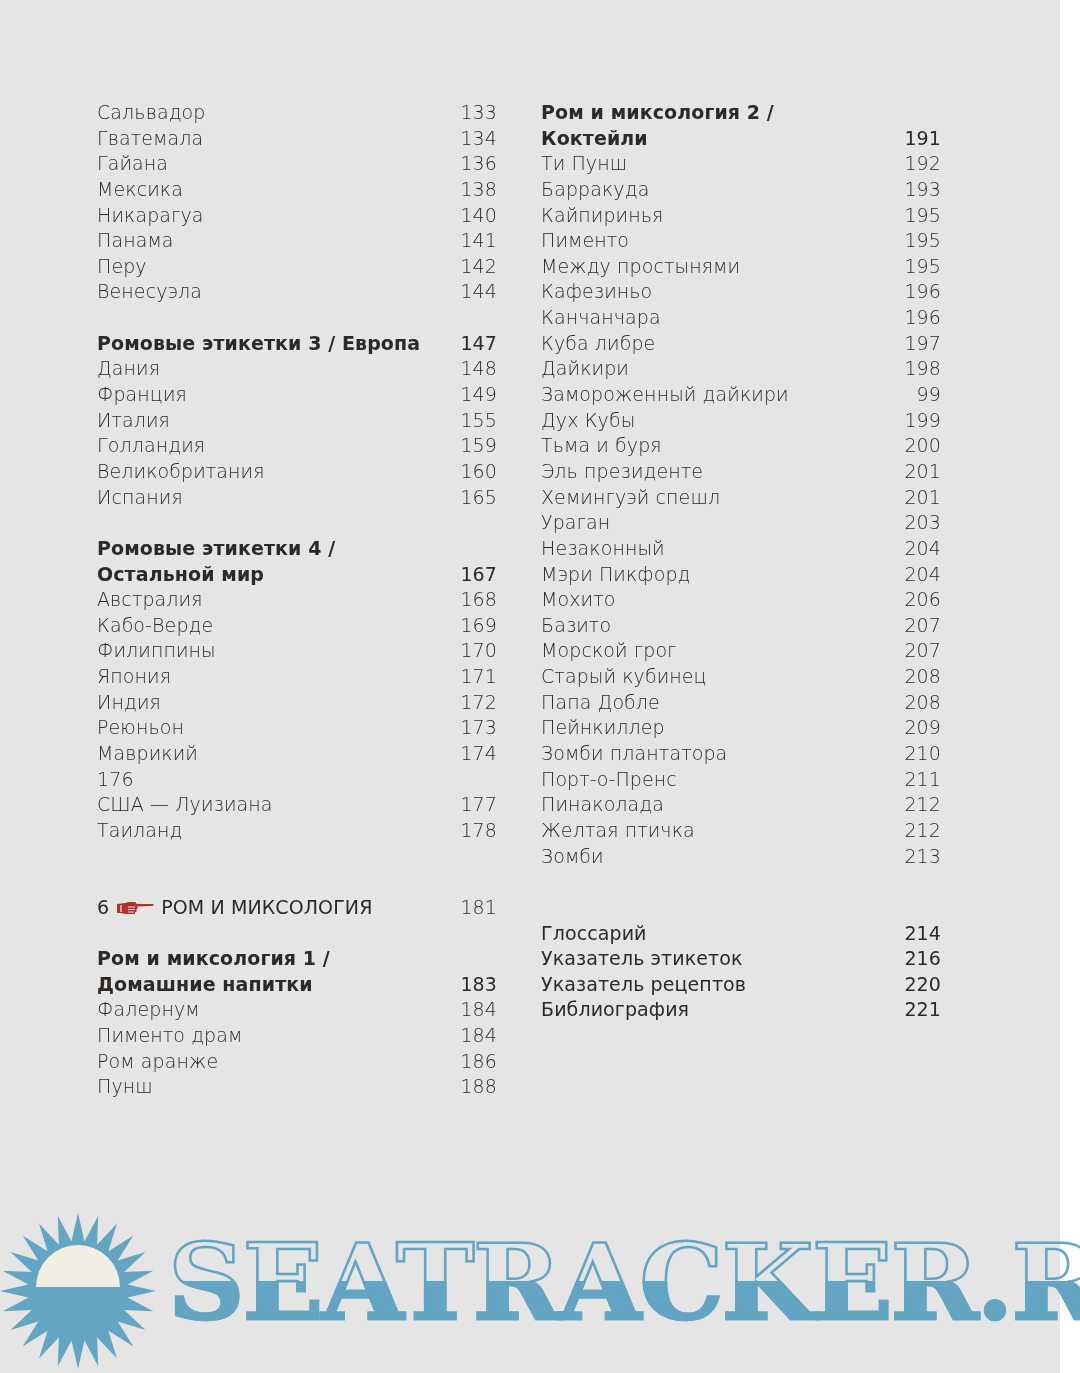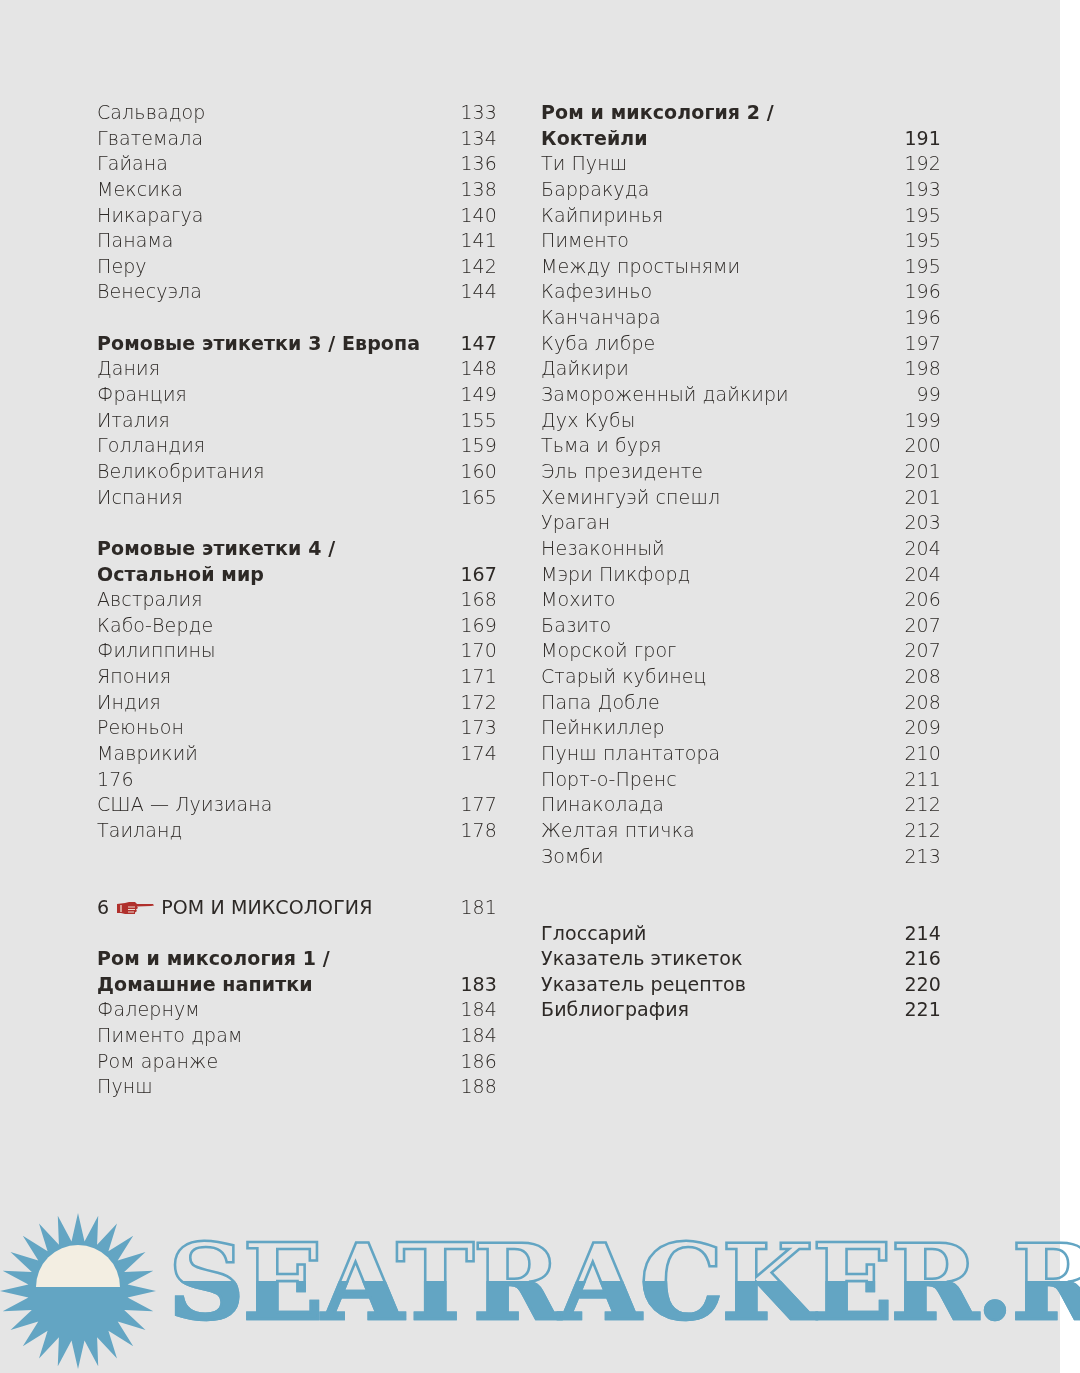--- a/index.html
+++ b/index.html
@@ -305,21 +305,21 @@
   </div>
       <div class="row item">
     <span class="lbl">Папа Добле</span>
     <span class="num">208</span>
   </div>
       <div class="row item">
     <span class="lbl">Пейнкиллер</span>
     <span class="num">209</span>
   </div>
       <div class="row item">
-    <span class="lbl">Пунш плантатора</span>
+    <span class="lbl">Зомби плантатора</span>
     <span class="num">210</span>
   </div>
       <div class="row item">
     <span class="lbl">Порт-о-Пренс</span>
     <span class="num">211</span>
   </div>
       <div class="row item">
     <span class="lbl">Пинаколада</span>
     <span class="num">212</span>
   </div>

